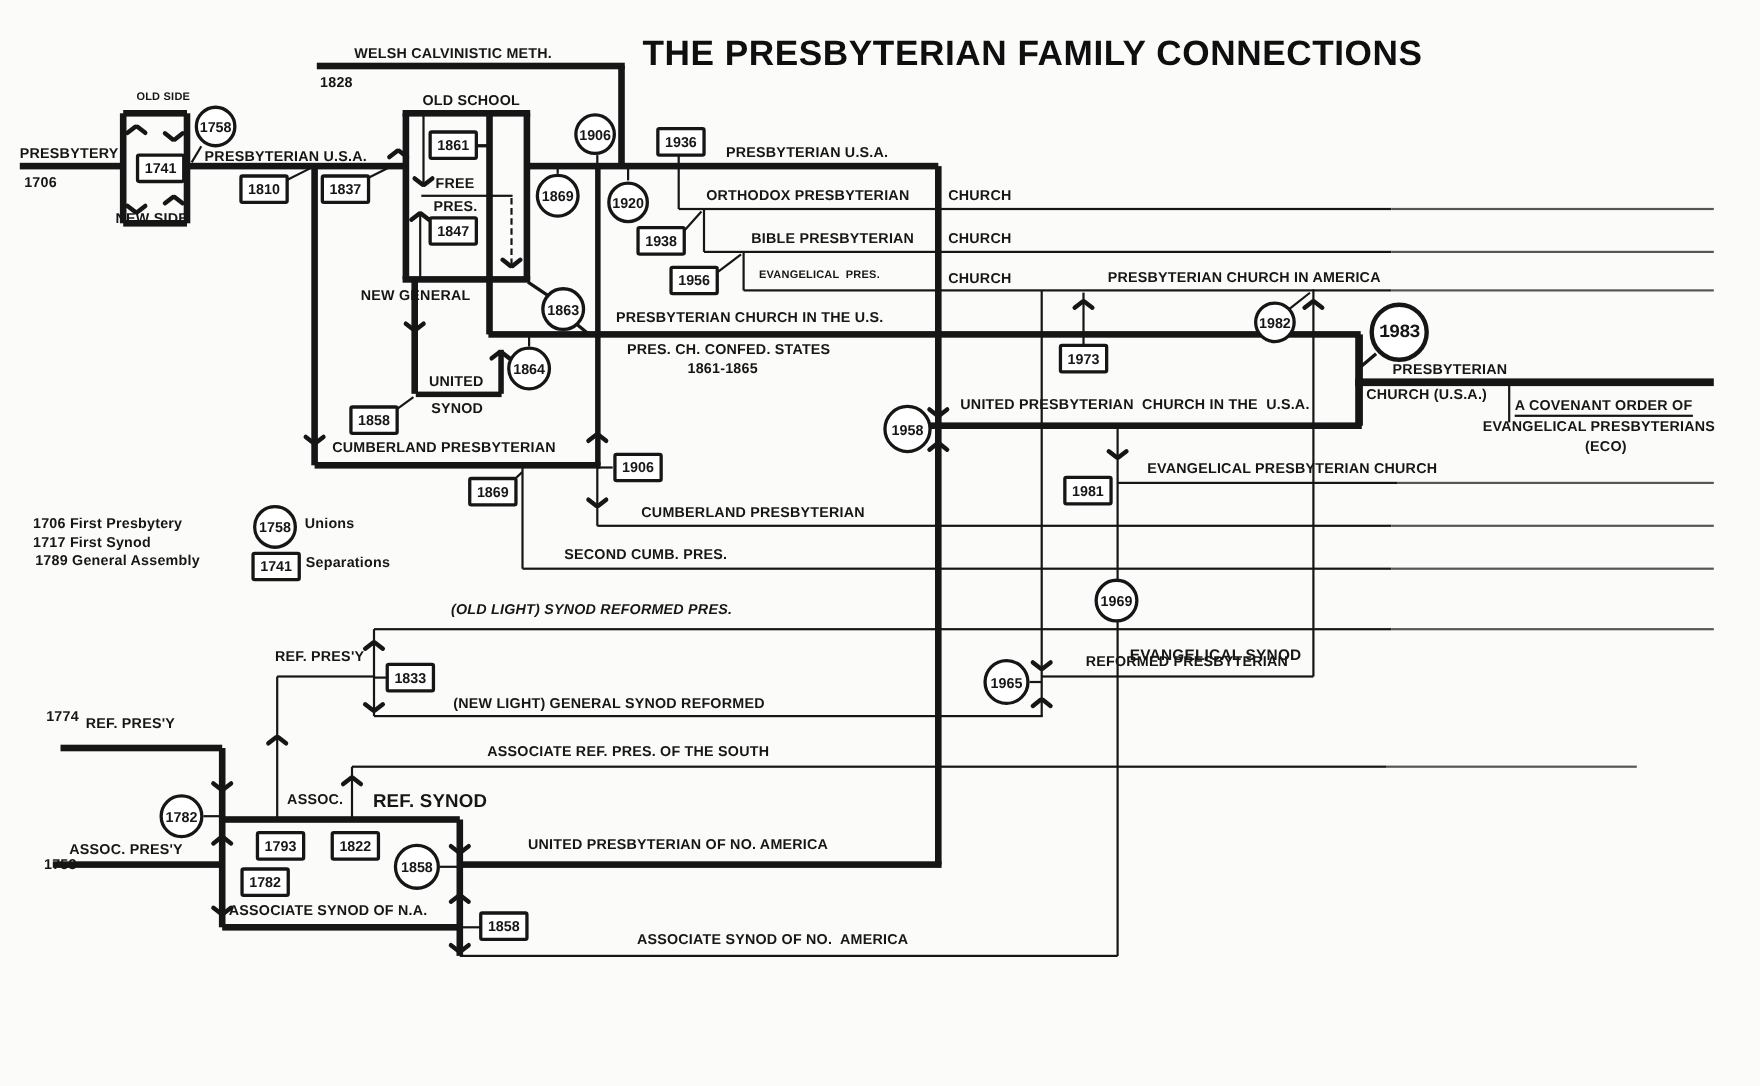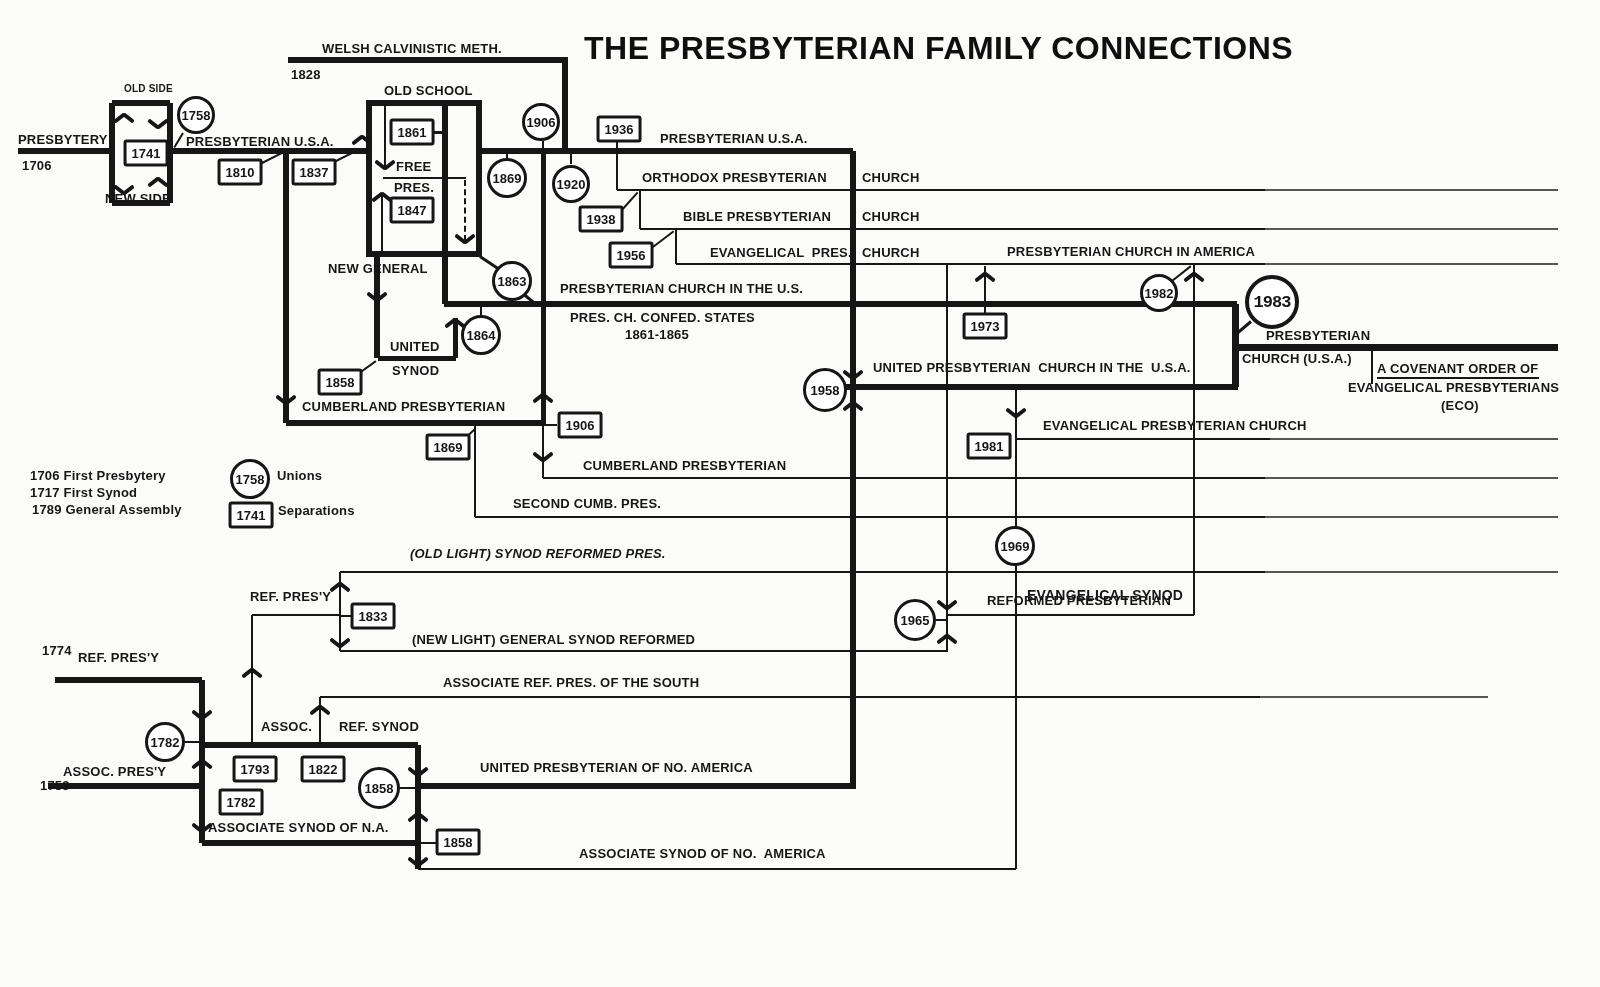--- a/index.html
+++ b/index.html
@@ -130,21 +130,21 @@
     <div class="lab" style="left: 186px; top: 135px; font-size: 13px;">PRESBYTERIAN U.S.A.</div>
     <div class="lab" style="left: 22px; top: 159px; font-size: 13px;">1706</div>
     <div class="lab" style="left: 105px; top: 192px; font-size: 13px;">NEW SIDE</div>
     <div class="lab" style="left: 396px; top: 160px; font-size: 13px;">FREE</div>
     <div class="lab" style="left: 394px; top: 181px; font-size: 13px;">PRES.</div>
     <div class="lab" style="left: 660px; top: 132px; font-size: 13px;">PRESBYTERIAN U.S.A.</div>
     <div class="lab" style="left: 642px; top: 171px; font-size: 13px;">ORTHODOX PRESBYTERIAN</div>
     <div class="lab" style="left: 862px; top: 171px; font-size: 13px;">CHURCH</div>
     <div class="lab" style="left: 683px; top: 210px; font-size: 13px;">BIBLE PRESBYTERIAN</div>
     <div class="lab" style="left: 862px; top: 210px; font-size: 13px;">CHURCH</div>
-    <div class="lab" style="left: 690px; top: 246px; font-size: 13px; margin-left: 20px;">EVANGELICAL  PRES.</div>
+    <div class="lab" style="left: 690px; top: 246px; font-size: 10px;">EVANGELICAL  PRES.</div>
     <div class="lab" style="left: 862px; top: 246px; font-size: 13px;">CHURCH</div>
     <div class="lab" style="left: 1007px; top: 245px; font-size: 13px;">PRESBYTERIAN CHURCH IN AMERICA</div>
     <div class="lab" style="left: 328px; top: 262px; font-size: 13px;">NEW GENERAL</div>
     <div class="lab" style="left: 560px; top: 282px; font-size: 13px;">PRESBYTERIAN CHURCH IN THE U.S.</div>
     <div class="lab" style="left: 570px; top: 311px; font-size: 13px;">PRES. CH. CONFED. STATES</div>
     <div class="lab" style="left: 625px; top: 328px; font-size: 13px;">1861-1865</div>
     <div class="lab" style="left: 390px; top: 340px; font-size: 13px;">UNITED</div>
     <div class="lab" style="left: 392px; top: 364px; font-size: 13px;">SYNOD</div>
     <div class="lab" style="left: 873px; top: 361px; font-size: 13px;">UNITED PRESBYTERIAN  CHURCH IN THE  U.S.A.</div>
     <div class="lab" style="left: 1242px; top: 329px; font-size: 13px; margin-left: 24px;">PRESBYTERIAN</div>
@@ -163,21 +163,21 @@
     <div class="lab" style="left: 278px; top: 504px; font-size: 13px;">Separations</div>
     <div class="lab" style="left: 410px; top: 547px; font-size: 13px; font-style: italic;">(OLD LIGHT) SYNOD REFORMED PRES.</div>
     <div class="lab" style="left: 250px; top: 590px; font-size: 13px;">REF. PRES'Y</div>
     <div class="lab" style="left: 412px; top: 633px; font-size: 13px;">(NEW LIGHT) GENERAL SYNOD REFORMED</div>
     <div class="lab" style="left: 987px; top: 594px; font-size: 13px;">REFORMED PRESBYTERIAN</div>
     <div class="lab" style="left: 1027px; top: 588px; font-size: 14px; text-align: center;">EVANGELICAL SYNOD</div>
     <div class="lab" style="left: 78px; top: 651px; font-size: 13px;">REF. PRES'Y</div>
     <div class="lab" style="left: 42px; top: 644px; font-size: 13px;">1774</div>
     <div class="lab" style="left: 443px; top: 676px; font-size: 13px;">ASSOCIATE REF. PRES. OF THE SOUTH</div>
     <div class="lab" style="left: 261px; top: 720px; font-size: 13px;">ASSOC.</div>
-    <div class="lab" style="left: 327px; top: 720px; font-size: 13px; padding-left: 12px;">REF. SYNOD</div>
+    <div class="lab" style="left: 327px; top: 720px; font-size: 17px; padding-left: 12px;">REF. SYNOD</div>
     <div class="lab" style="left: 63px; top: 765px; font-size: 13px;">ASSOC. PRES'Y</div>
     <div class="lab" style="left: 40px; top: 779px; font-size: 13px;">1753</div>
     <div class="lab" style="left: 480px; top: 761px; font-size: 13px;">UNITED PRESBYTERIAN OF NO. AMERICA</div>
     <div class="lab" style="left: 208px; top: 821px; font-size: 13px;">ASSOCIATE SYNOD OF N.A.</div>
     <div class="lab" style="left: 579px; top: 847px; font-size: 13px;">ASSOCIATE SYNOD OF NO.  AMERICA</div>
     <div class="dbox" style="left: 146px; top: 153px;">1741</div>
     <div class="dbox" style="left: 240px; top: 172px;">1810</div>
     <div class="dbox" style="left: 314px; top: 172px;">1837</div>
     <div class="dbox" style="left: 412px; top: 132px;">1861</div>
     <div class="dbox" style="left: 412px; top: 210px;">1847</div>

